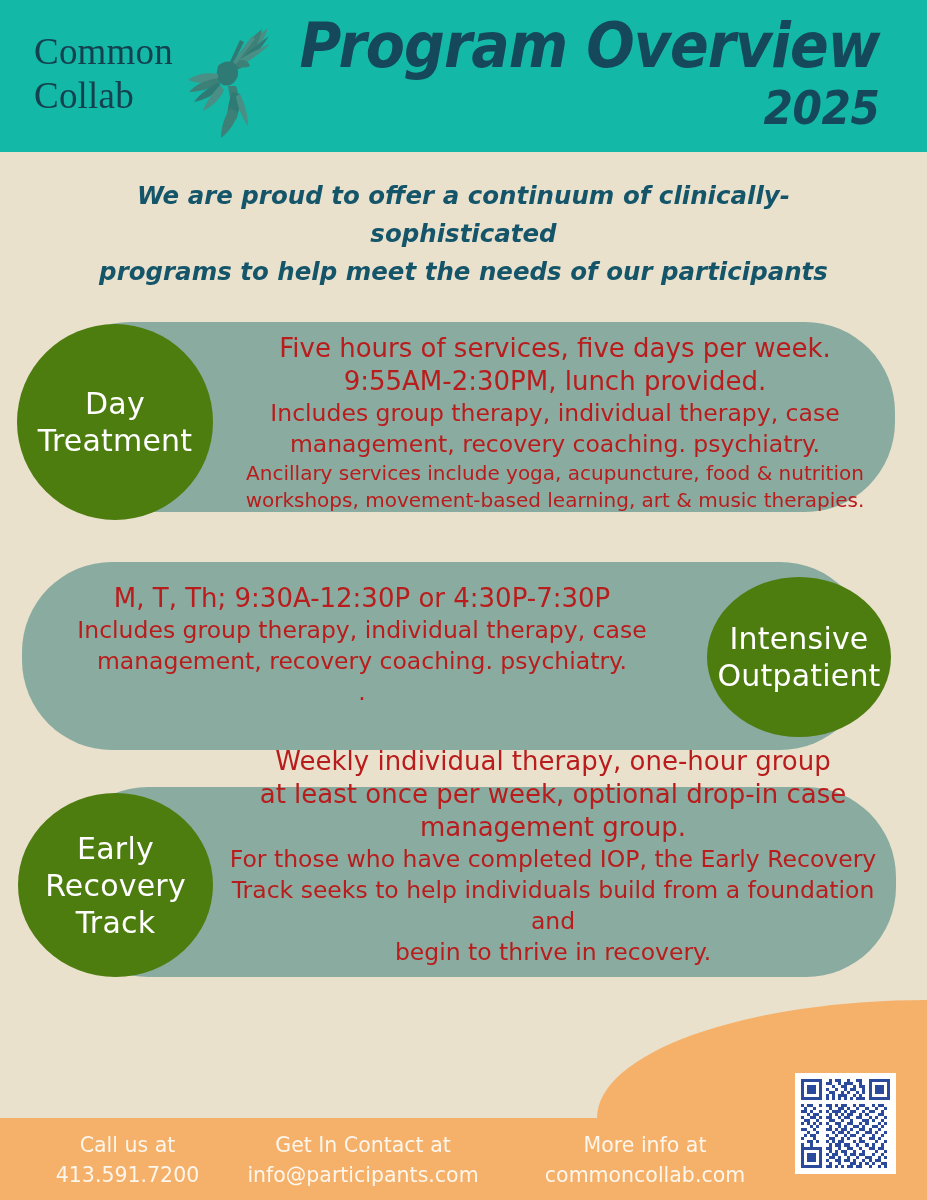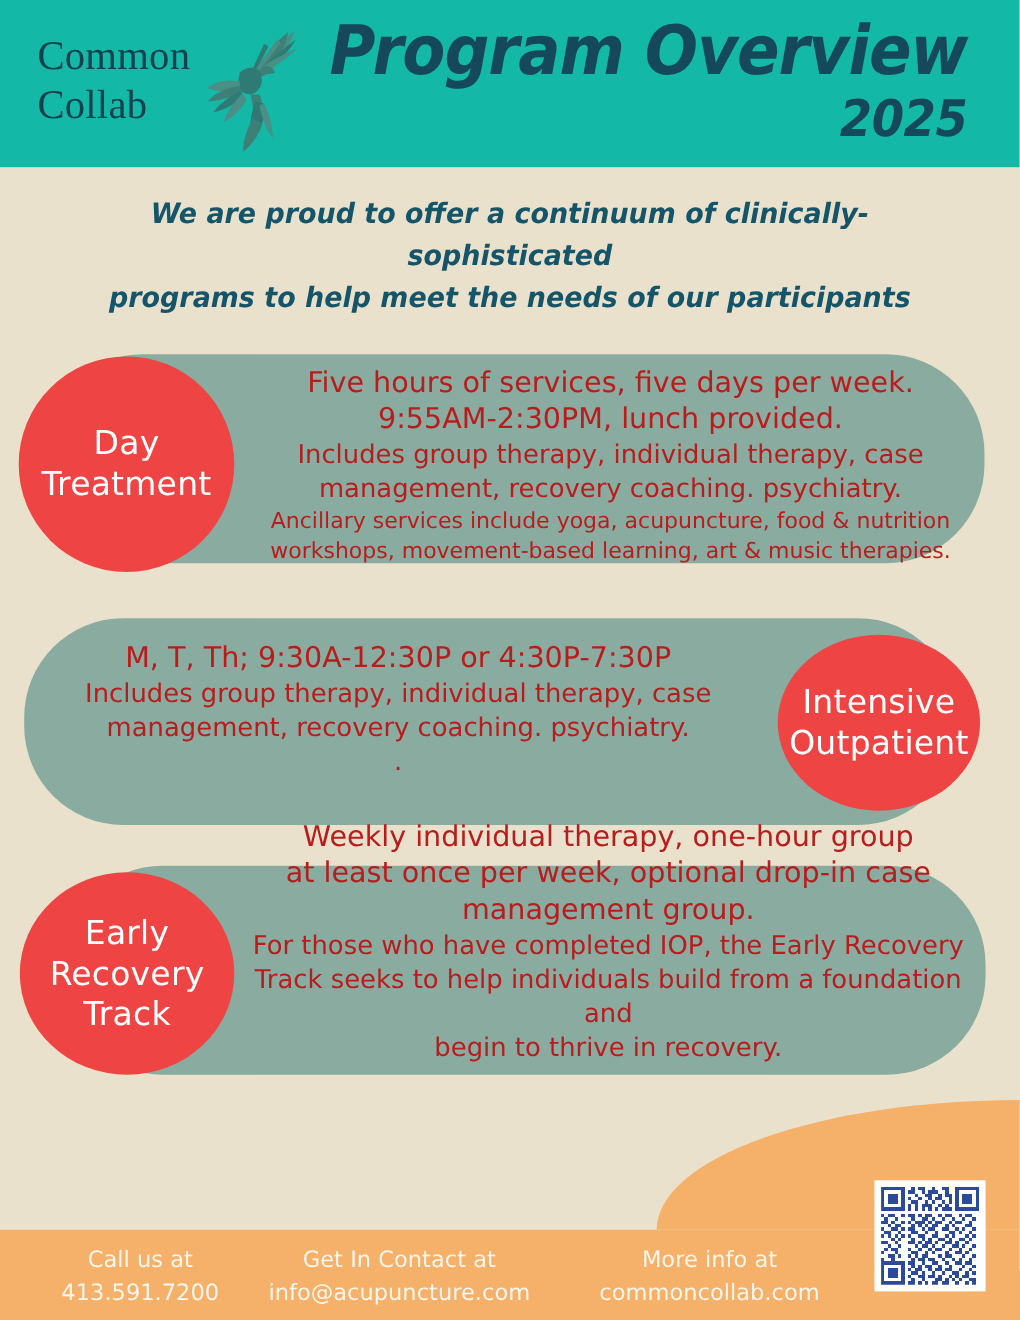--- a/index.html
+++ b/index.html
@@ -61,21 +61,21 @@
 
   
   .block{position:absolute;}
   .pill{
     position:absolute;
     background:#8aab9f;
     border-radius:90px;
   }
   .circle{
     position:absolute;
-    background:#ef4444;
+    background:#4d7c0f;
     border-radius:50%;
     display:flex;align-items:center;justify-content:center;
     text-align:center;
     color:#ffffff;
     font-family:"DejaVu Sans", sans-serif;
     font-weight:normal;
     font-size:30px;line-height:37px;
     letter-spacing:0.2px;
   }
   .body-text{
@@ -240,21 +240,21 @@
 
   <div class="hill"></div>
   <div class="footer-band"></div>
 
   <div class="footer-col" id="fcol1">
     <div>Call us at</div>
     <div>413.591.7200</div>
   </div>
   <div class="footer-col" id="fcol2">
     <div>Get In Contact at</div>
-    <div>info@acupuncture.com</div>
+    <div>info@participants.com</div>
   </div>
   <div class="footer-col" id="fcol3">
     <div>More info at</div>
     <div>commoncollab.com</div>
   </div>
 
   <div class="qr">
     <svg width="89" height="89" viewBox="0 0 29 29" shape-rendering="crispEdges">
       <rect width="29" height="29" fill="#ffffff"></rect>
       <g fill="#2b4a9b">

